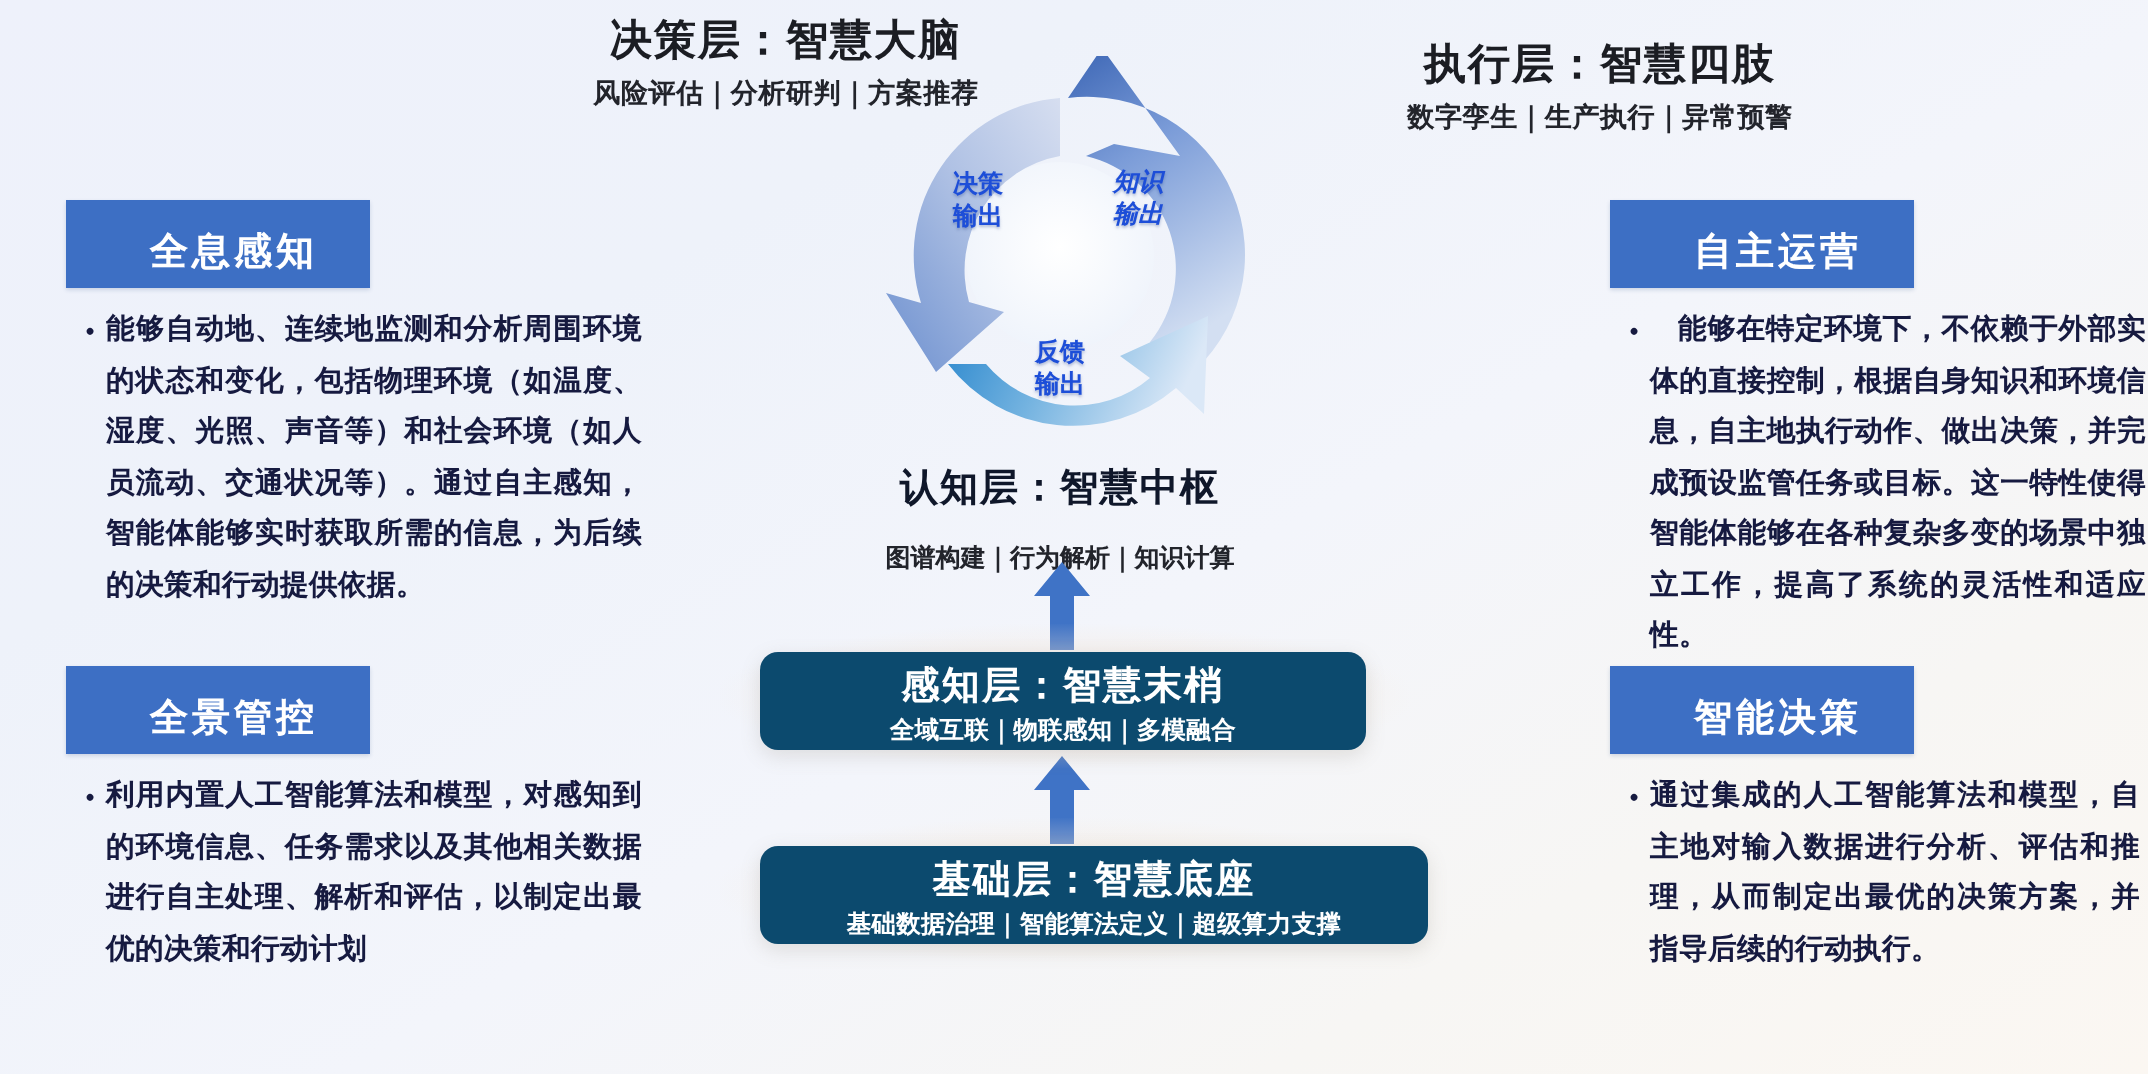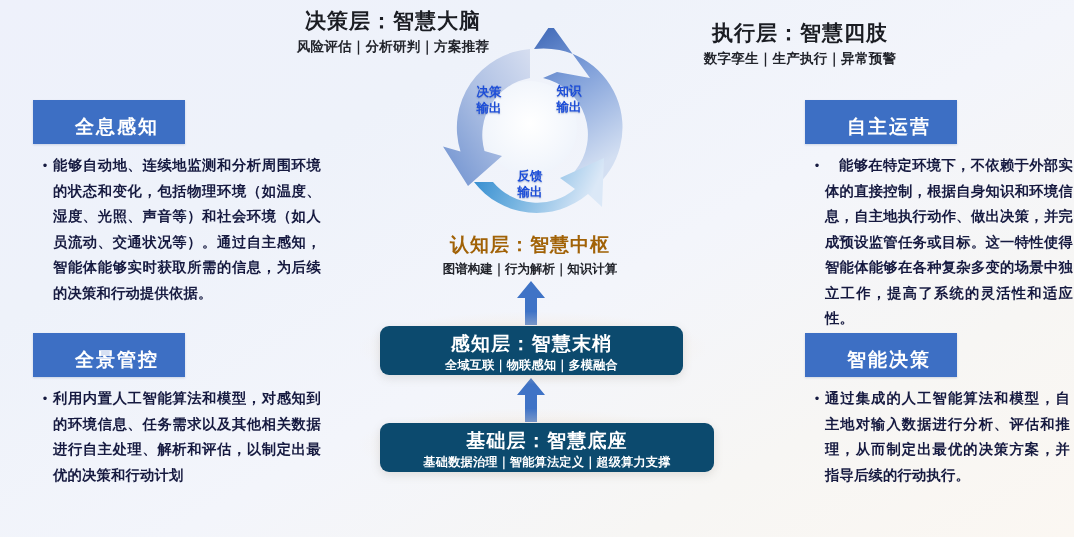--- a/index.html
+++ b/index.html
@@ -52,27 +52,27 @@
 
   
   #ring{position:absolute;left:430px;top:28px;width:200px;height:200px;}
   #ring svg{display:block;}
   .ringlabel{
     position:absolute;color:#1d4ed8;font-size:12.5px;font-weight:bold;
     line-height:16px;text-align:center;white-space:nowrap;
     text-shadow:0 1px 1.5px rgba(40,70,140,.35);
   }
   #lbl-decision{left:35px;top:56px;width:48px;}
-  #lbl-knowledge{left:115px;top:55px;width:48px;}
+  #lbl-knowledge{left:115px;top:55px;width:48px;font-style:italic;}
   #lbl-feedback{left:76px;top:140px;width:48px;}
 
   
   #cap-cog{position:absolute;left:390px;top:233px;width:280px;text-align:center;}
-  #cap-cog .t1{font-size:19px;font-weight:bold;color:#a16207;letter-spacing:1px;line-height:1.3;white-space:nowrap;}
-  #cap-cog .t2{font-size:12.5px;font-weight:bold;color:#22242b;line-height:1.5;margin-top:2px;white-space:nowrap;}
+  #cap-cog .t1{font-size:19px;font-weight:bold;color:#0f172a;letter-spacing:1px;line-height:1.3;white-space:nowrap;}
+  #cap-cog .t2{font-size:12.5px;font-weight:bold;color:#22242b;line-height:1.5;margin-top:12px;white-space:nowrap;}
 
   
   .uparrow{position:absolute;}
   #arrow-mid{left:516px;top:281px;}
   #arrow-low{left:516px;top:378px;}
 
   
   .cbox{
     position:absolute;background:#0c4a6e;border-radius:9px;color:#fff;
     text-align:center;box-shadow:0 3px 10px rgba(120,110,95,.18);

